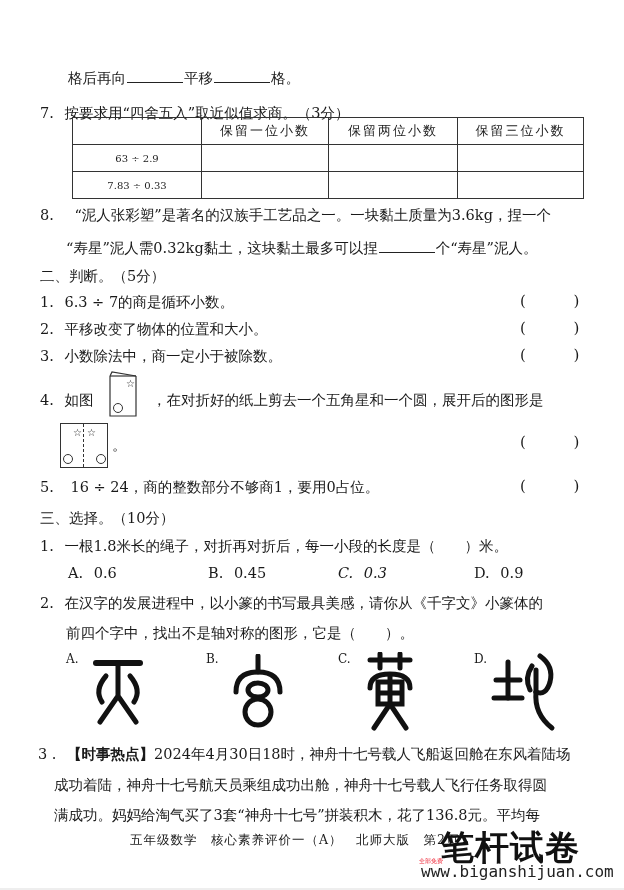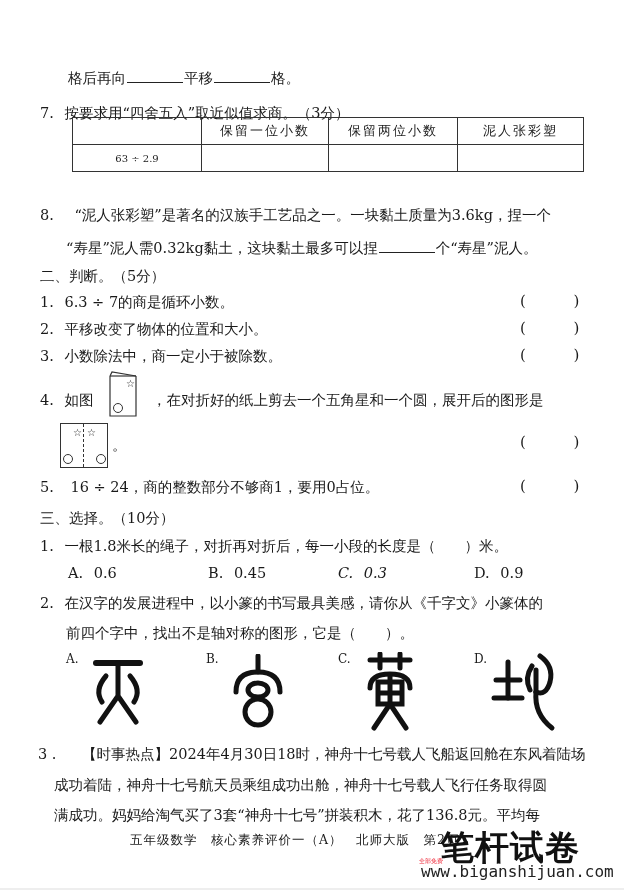--- a/index.html
+++ b/index.html
@@ -36,24 +36,30 @@
 <div class="abs" style="left:40px; top:104px;">
   <span>7.</span>
   <span style="margin-left:6px;">按要求用“四舍五入”取近似值求商。（3分）</span>
 </div>
 <table class="q7">
   <tbody>
       <tr>
     <td style="width:128px;"></td>
     <td class="h" style="width:126px;">保留一位小数</td>
     <td class="h" style="width:128px;">保留两位小数</td>
-    <td class="h">泥人张彩塑</td>
+    <td class="h">保留三位小数</td>
   </tr>
   <tr>
     <td>63 ÷ 2.9</td>
+    <td></td>
+    <td></td>
+    <td></td>
+  </tr>
+  <tr>
+    <td>7.83 ÷ 0.33</td>
     <td></td>
     <td></td>
     <td></td>
   </tr>
 </tbody>
   </table>
 
 <div class="abs" style="left:40px; top:206px;">
   <span>8.</span>
   <span style="margin-left:16px;">“泥人张彩塑”是著名的汉族手工艺品之一。一块黏土质量为3.6kg，捏一个</span>
@@ -182,21 +188,21 @@
     <line x1="4" y1="46" x2="32" y2="46" stroke="#111" stroke-width="5" stroke-linecap="round"></line>
     <path d="M50 4 Q64 14 60 30 Q56 44 46 40" fill="none" stroke="#111" stroke-width="5" stroke-linecap="round"></path>
     <path d="M42 14 Q34 26 40 38" fill="none" stroke="#111" stroke-width="5" stroke-linecap="round"></path>
     <line x1="46" y1="18" x2="46" y2="40" stroke="#111" stroke-width="5" stroke-linecap="round"></line>
     <path d="M46 40 Q44 62 62 76" fill="none" stroke="#111" stroke-width="5" stroke-linecap="round"></path>
   </svg>
 </div>
 
 <div class="abs" style="left:38px; top:745px;">
   <span>3 .</span>
-  <span style="font-weight:normal; margin-left:21px;">【时事热点】</span><span>2024年4月30日18时，神舟十七号载人飞船返回舱在东风着陆场</span>
+  <span style="font-weight:bold; margin-left:6px;">【时事热点】</span><span>2024年4月30日18时，神舟十七号载人飞船返回舱在东风着陆场</span>
 </div>
 <div class="abs" style="left:54px; top:776px;">成功着陆，神舟十七号航天员乘组成功出舱，神舟十七号载人飞行任务取得圆</div>
 <div class="abs" style="left:54px; top:806px;">满成功。妈妈给淘气买了3套“神舟十七号”拼装积木，花了136.8元。平均每</div>
 
 <div class="footer">五年级数学　核心素养评价一（A）　北师大版　第2页</div>
 
 <div class="wm-big">笔杆试卷</div>
 <div class="wm-red">全部免费</div>
 <div class="wm-small">www.biganshijuan.com</div>
 <div class="bottom-line"></div>

